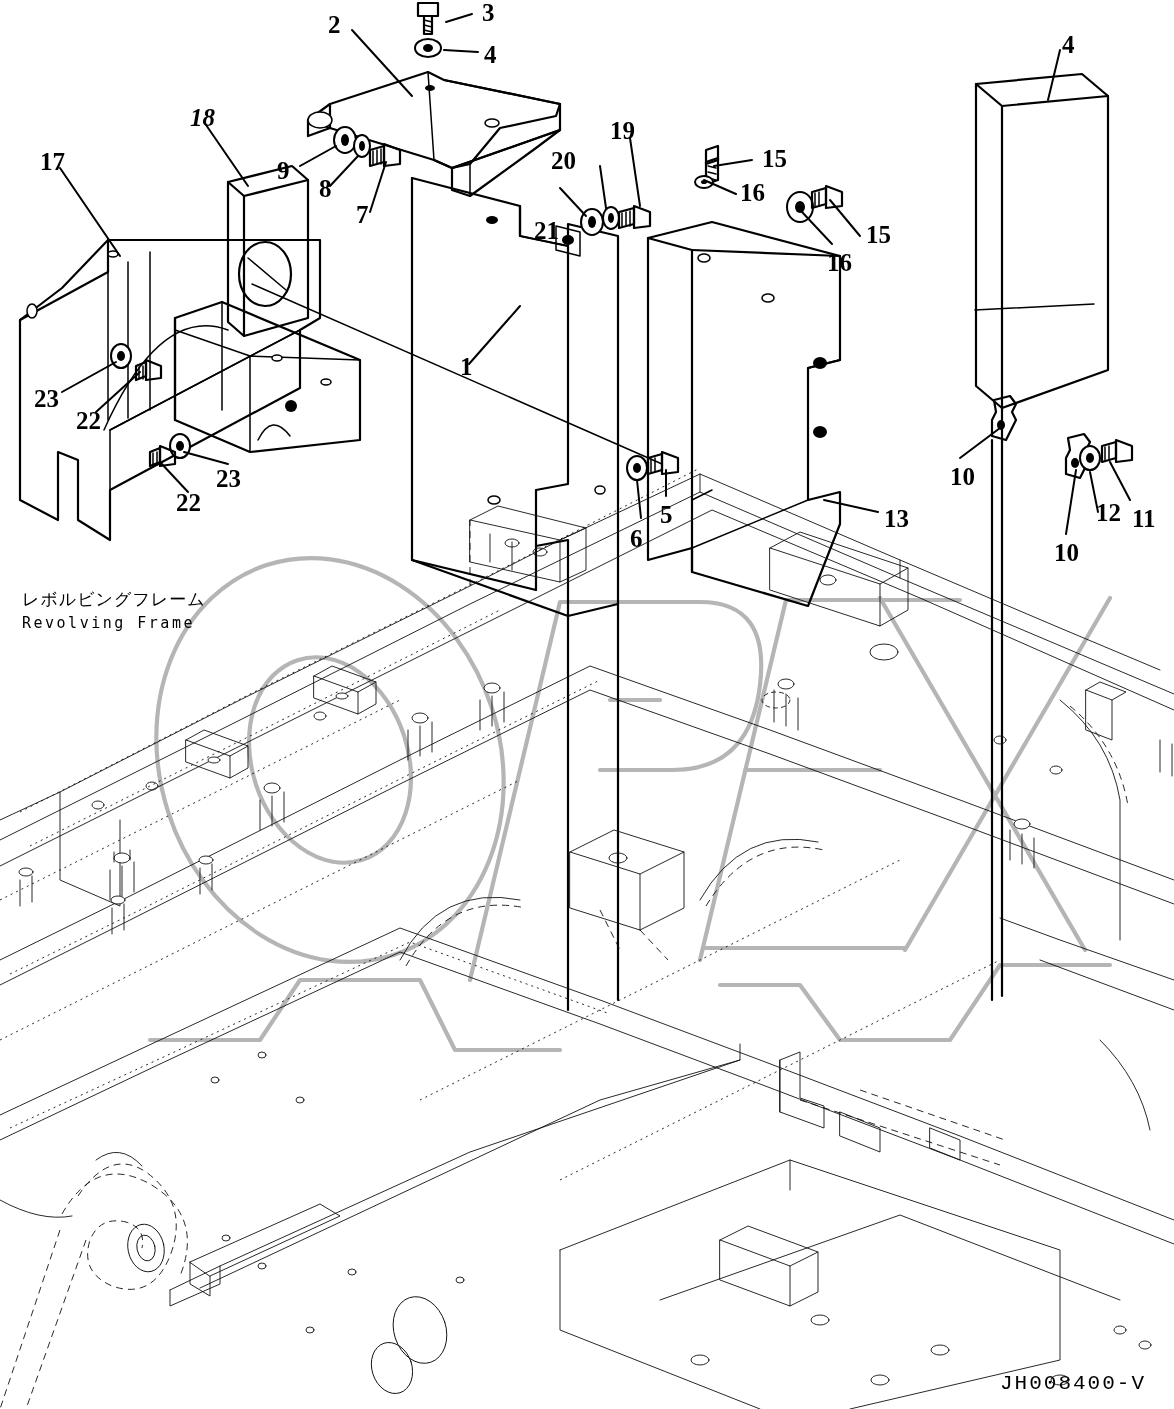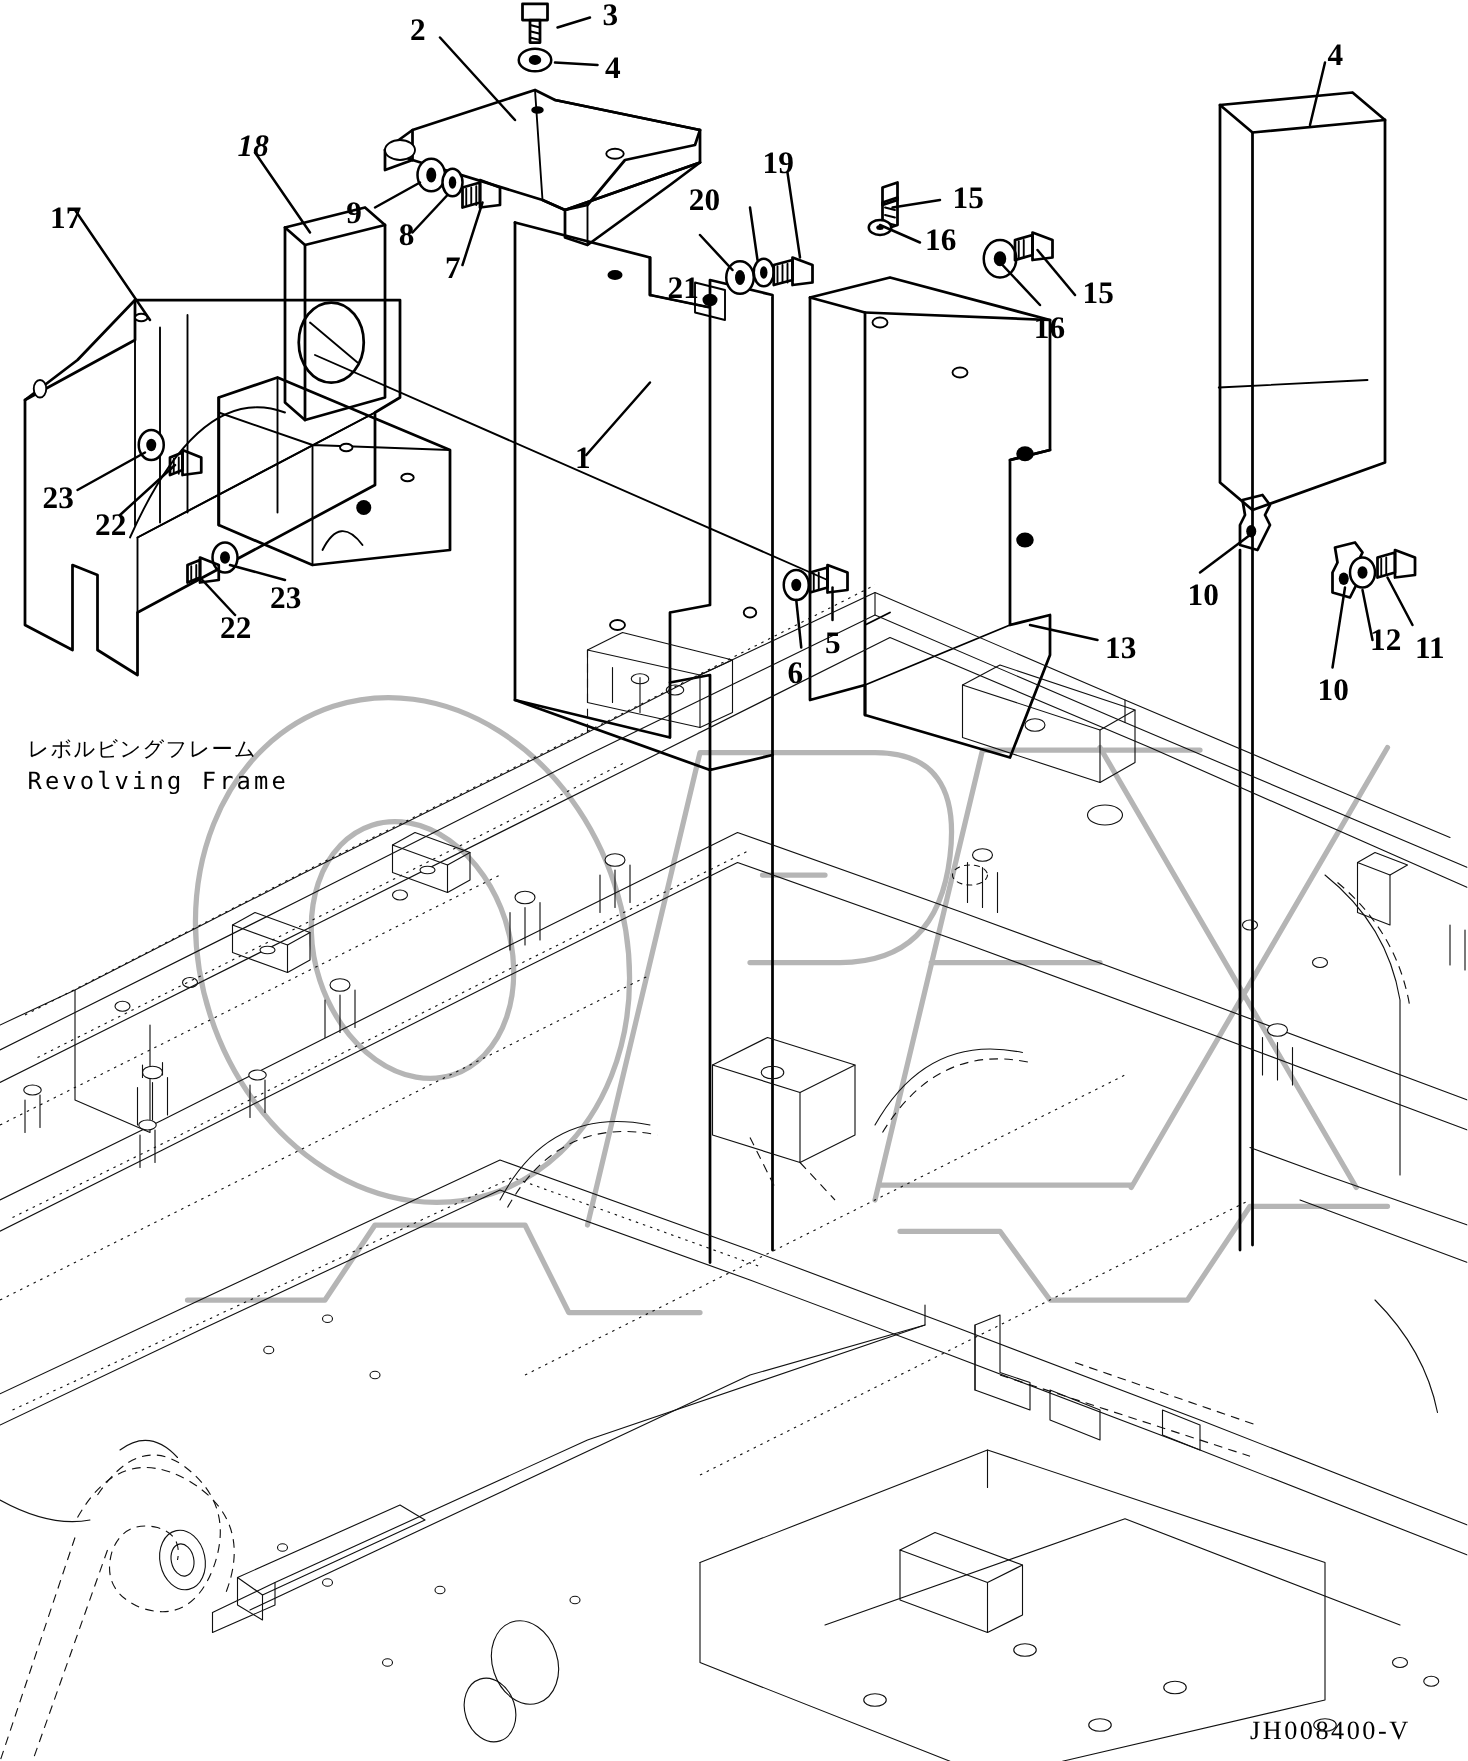--- a/index.html
+++ b/index.html
@@ -39,30 +39,30 @@
     white-space: nowrap;
   }
   #caption .jp {
     font-family: Liberation Serif, serif;
     font-size: 17px;
     letter-spacing: 1px;
     display: block;
   }
   #caption .en {
     font-family: "DejaVu Sans Mono", monospace;
-    font-size: 19px;
+    font-size: 15px;
     letter-spacing: 2.5px;
     display: block;
     margin-top: 3px;
   }
   #drawing-number {
     position: absolute;
     left: 1000px;
     top: 1372px;
-    font-family: Liberation Serif, serif;
+    font-family: Liberation Mono, monospace;
     font-size: 21px;
     letter-spacing: 2px;
     color: #000000;
     white-space: nowrap;
   }
 </style>
 </head>
 <body>
 
 <div id="sheet">
@@ -506,21 +506,21 @@
   </svg>
 
   <div class="callout" style="left:482px; top:0px;">3</div>
   <div class="callout" style="left:328px; top:12px;">2</div>
   <div class="callout" style="left:484px; top:42px;">4</div>
   <div class="callout" style="left:1062px; top:32px;">4</div>
   <div class="callout" style="left:610px; top:118px;">19</div>
   <div class="callout" style="left:277px; top:158px;">9</div>
   <div class="callout" style="left:551px; top:148px;">20</div>
   <div class="callout" style="left:762px; top:146px;">15</div>
-  <div class="callout" style="left:40px;  top:162px;">17</div>
+  <div class="callout" style="left:40px;  top:149px;">17</div>
   <div class="callout" style="left:190px; top:105px;font-style:italic;">18</div>
   <div class="callout" style="left:319px; top:176px;">8</div>
   <div class="callout" style="left:534px; top:170px;margin-top:48px;">21</div>
   <div class="callout" style="left:740px; top:180px;">16</div>
   <div class="callout" style="left:866px; top:222px;">15</div>
   <div class="callout" style="left:356px; top:202px;">7</div>
   <div class="callout" style="left:827px; top:250px;">16</div>
   <div class="callout" style="left:460px; top:354px;">1</div>
   <div class="callout" style="left:34px;  top:386px;">23</div>
   <div class="callout" style="left:76px;  top:408px;">22</div>

